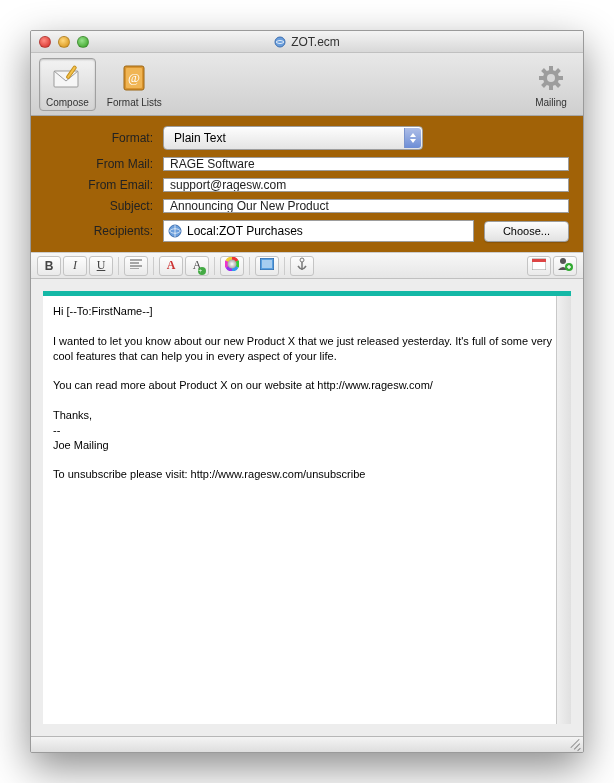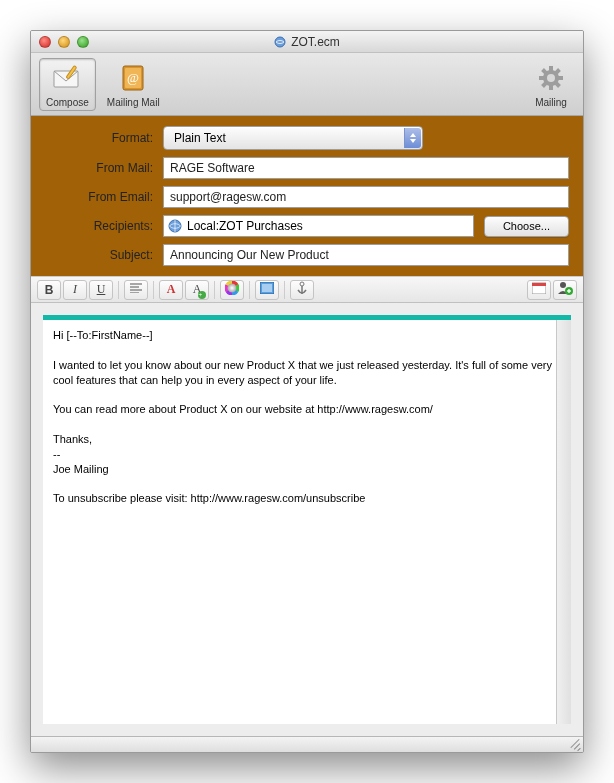--- a/index.html
+++ b/index.html
@@ -89,21 +89,21 @@
   .arrows::before, .arrows::after {
     content: ""; width:0; height:0; border-left:3px solid transparent; border-right:3px solid transparent;
   }
   .arrows::before { border-bottom: 4px solid #fff; margin-bottom:1px;}
   .arrows::after { border-top: 4px solid #fff; margin-top:1px;}
   .text-input {
     flex: 1;
     background: #fff;
     border: 1px solid #9d9d9d;
     border-radius: 0;
-    height: 22px;
+    height: 14px;
     font-size: 12px;
     padding: 0 6px;
     color: #222;
   }
   .recip-box {
     flex: 1;
     background: #fff;
     border: 1px solid #9d9d9d;
     height: 22px;
     display:flex; align-items:center; gap:5px; padding:0 4px;
@@ -208,21 +208,21 @@
         <span>Compose</span>
       </div>
       <div class="tb-btn">
         <span class="tb-icon">
           <svg width="34" height="30" viewBox="0 0 34 30">
             <rect x="7" y="3" width="20" height="24" rx="2" fill="#d9942f" stroke="#9c6614"></rect>
             <rect x="9" y="5" width="16" height="20" rx="1" fill="#f0b554"></rect>
             <text x="17" y="19" text-anchor="middle" font-size="13" fill="#fff" font-family="Georgia">@</text>
           </svg>
         </span>
-        <span>Mailing Mail</span>
+        <span>Format Lists</span>
       </div>
     </div>
     <div class="spacer"></div>
     <div class="tb-btn">
       <span class="tb-icon">
         <svg width="34" height="30" viewBox="0 0 34 30">
           <g transform="translate(17,15)">
             <circle r="8" fill="#9d9d9d"></circle>
             <g fill="#9d9d9d">
               <rect x="-2" y="-12" width="4" height="5"></rect>
@@ -252,37 +252,37 @@
     </div>
     <div class="form-row">
       <div class="form-label">From Mail:</div>
       <input class="text-input" value="RAGE Software" style="">
     </div>
     <div class="form-row">
       <div class="form-label">From Email:</div>
       <input class="text-input" value="support@ragesw.com" style="">
     </div>
     <div class="form-row">
+      <div class="form-label">Subject:</div>
+      <input class="text-input" value="Announcing Our New Product" style="">
+    </div>
+    <div class="form-row">
       <div class="form-label">Recipients:</div>
       <div class="recip-box">
         <span class="globe">
           <svg viewBox="0 0 14 14">
               <circle cx="7" cy="7" r="6" fill="#6a9edc" stroke="#3d6fb0"></circle>
               <path d="M1.5 7c2-3 9-3 11 0M1.5 7c2 3 9 3 11 0M7 1v12" stroke="#fff" stroke-width="0.7" fill="none"></path>
             </svg>
         </span>
         <span style="font-size:12px;">Local:ZOT Purchases</span>
       </div>
       <div class="aqua-btn">
         <span>Choose...</span>
       </div>
-    </div>
-    <div class="form-row">
-      <div class="form-label">Subject:</div>
-      <input class="text-input" value="Announcing Our New Product" style="">
     </div>
   </div>
 
   <div class="format-bar">
     <div class="fb-btn bold">B</div>
     <div class="fb-btn italic">I</div>
     <div class="fb-btn under">U</div>
     <div class="fb-sep"></div>
     <div class="fb-btn">
       <span><svg width="12" height="10">

